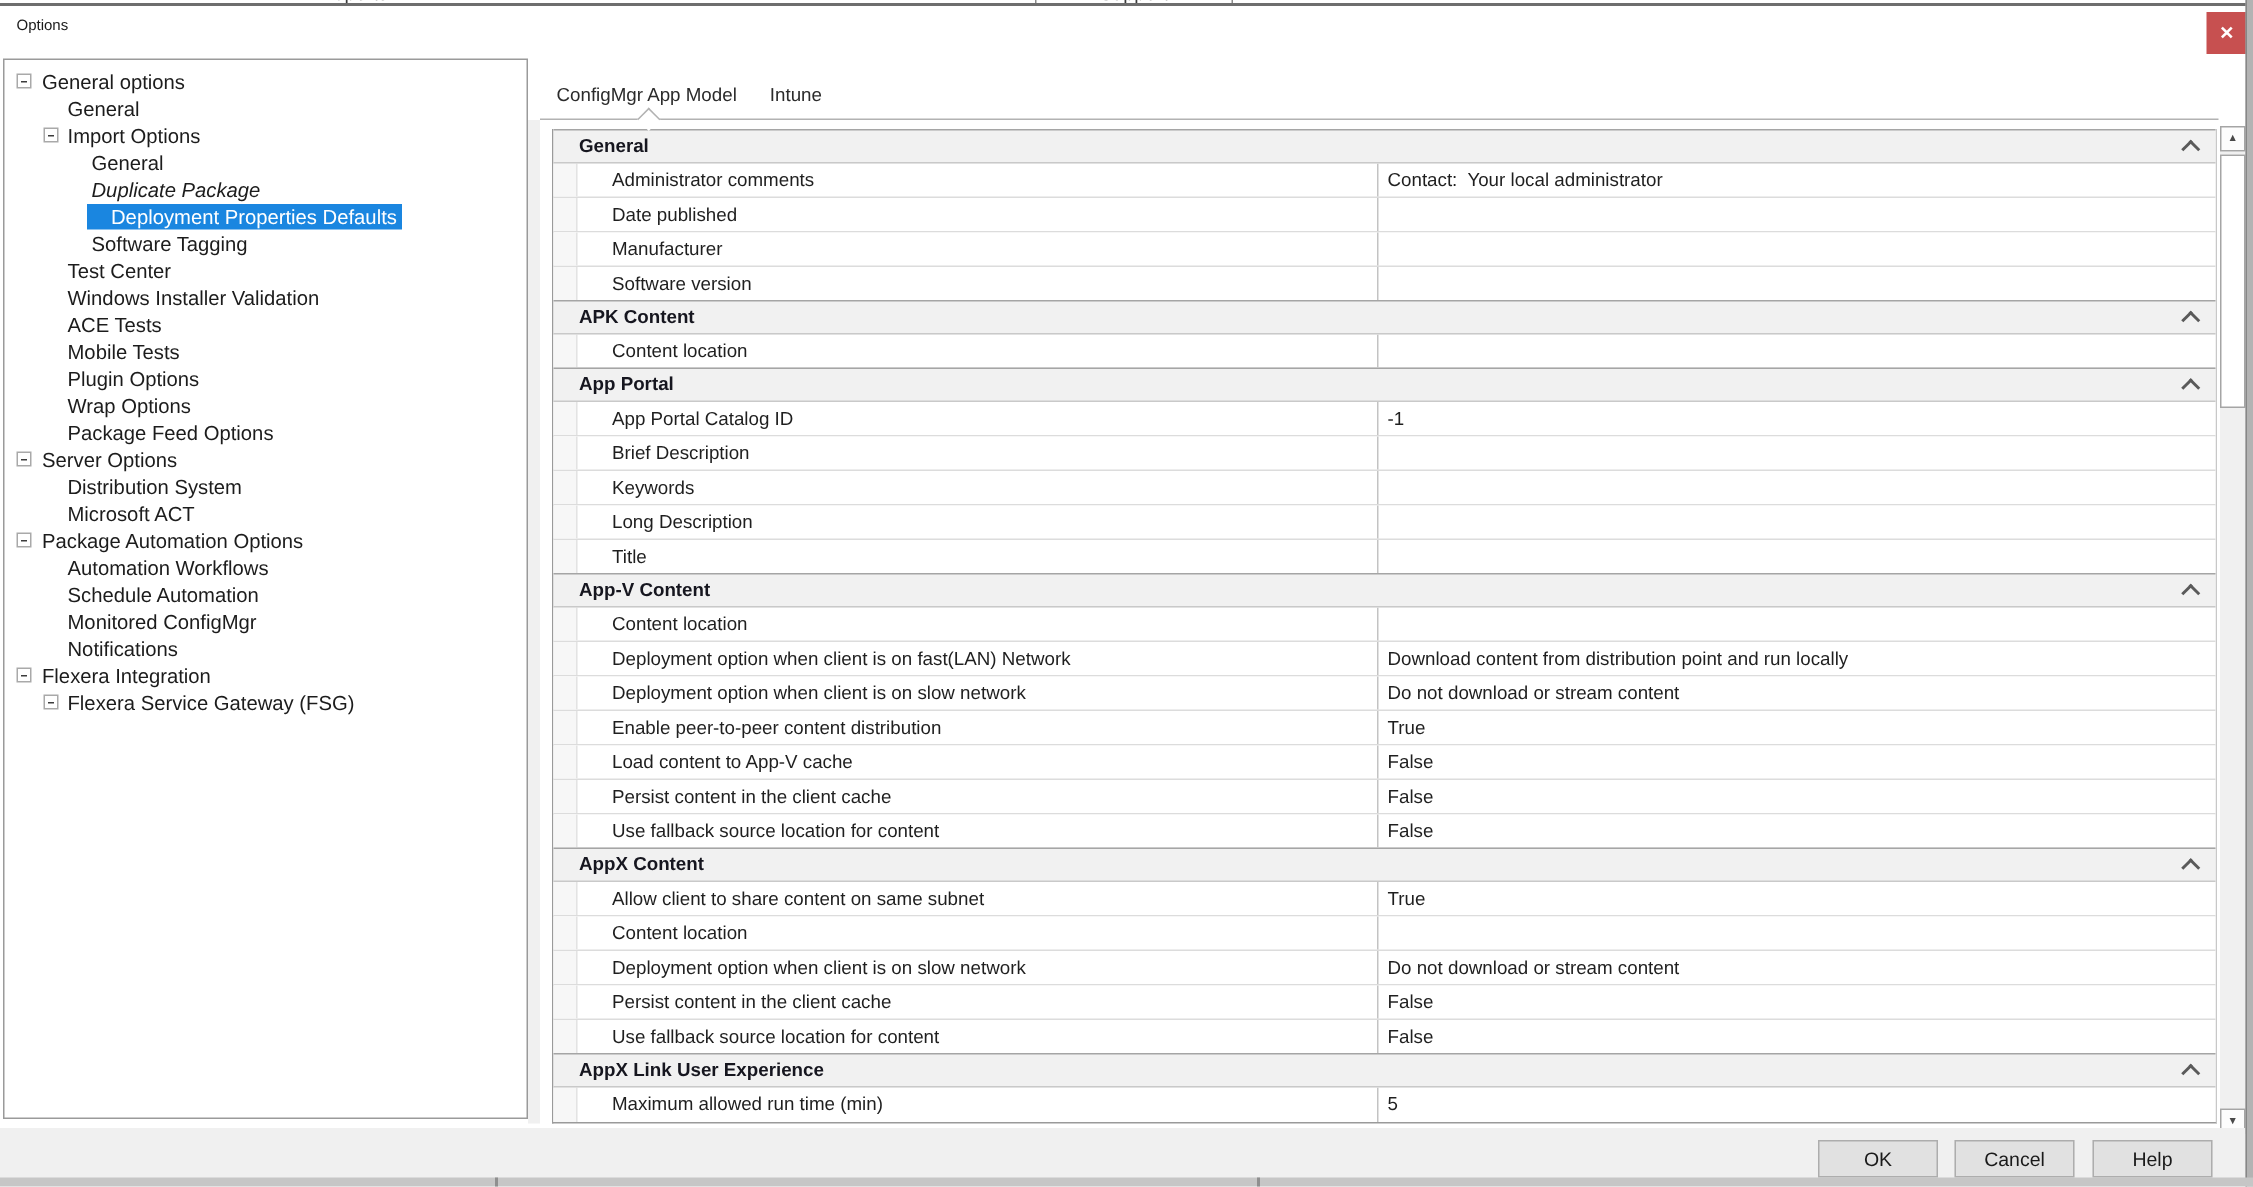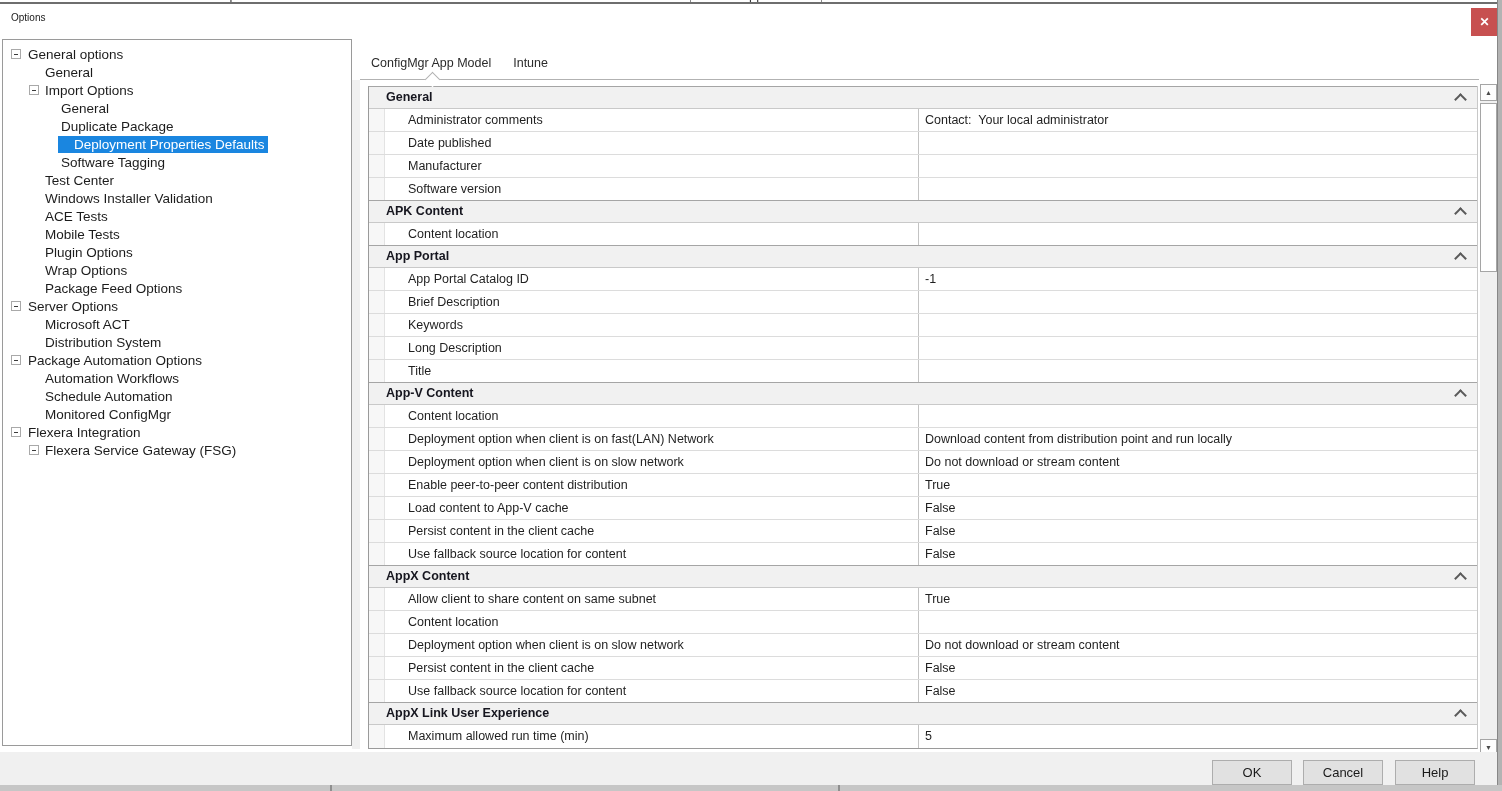--- a/index.html
+++ b/index.html
@@ -111,21 +111,21 @@
       </div>
       <div class="tree-row" style="padding-left: 39px;">
         <span class="expander" style="left: 26px;">
           <i></i>
         </span>
         <span class="lbl">Import Options</span>
       </div>
       <div class="tree-row" style="padding-left: 55px;">
         <span class="lbl">General</span>
       </div>
-      <div class="tree-row" style="padding-left: 55px;">
+      <div class="tree-row" style="padding-left: 55px; font-style: italic;">
         <span class="lbl">Duplicate Package</span>
       </div>
       <div class="tree-row" style="padding-left: 55px;">
         <span class="lbl sel">Deployment Properties Defaults</span>
       </div>
       <div class="tree-row" style="padding-left: 55px;">
         <span class="lbl">Software Tagging</span>
       </div>
       <div class="tree-row" style="padding-left: 39px;">
         <span class="lbl">Test Center</span>
@@ -148,39 +148,42 @@
       <div class="tree-row" style="padding-left: 39px;">
         <span class="lbl">Package Feed Options</span>
       </div>
       <div class="tree-row" style="padding-left: 22px;">
         <span class="expander" style="left: 8px;">
           <i></i>
         </span>
         <span class="lbl">Server Options</span>
       </div>
       <div class="tree-row" style="padding-left: 39px;">
+        <span class="lbl">Distribution System</span>
+      </div>
+      <div class="tree-row" style="padding-left: 39px;">
         <span class="lbl">Microsoft ACT</span>
-      </div>
-      <div class="tree-row" style="padding-left: 39px;">
-        <span class="lbl">Distribution System</span>
       </div>
       <div class="tree-row" style="padding-left: 22px;">
         <span class="expander" style="left: 8px;">
           <i></i>
         </span>
         <span class="lbl">Package Automation Options</span>
       </div>
       <div class="tree-row" style="padding-left: 39px;">
         <span class="lbl">Automation Workflows</span>
       </div>
       <div class="tree-row" style="padding-left: 39px; text-align: center;">
         <span class="lbl">Schedule Automation</span>
       </div>
       <div class="tree-row" style="padding-left: 39px;">
         <span class="lbl">Monitored ConfigMgr</span>
+      </div>
+      <div class="tree-row" style="padding-left: 39px;">
+        <span class="lbl">Notifications</span>
       </div>
       <div class="tree-row" style="padding-left: 22px;">
         <span class="expander" style="left: 8px;">
           <i></i>
         </span>
         <span class="lbl">Flexera Integration</span>
       </div>
       <div class="tree-row" style="padding-left: 39px;">
         <span class="expander" style="left: 26px;">
           <i></i>

